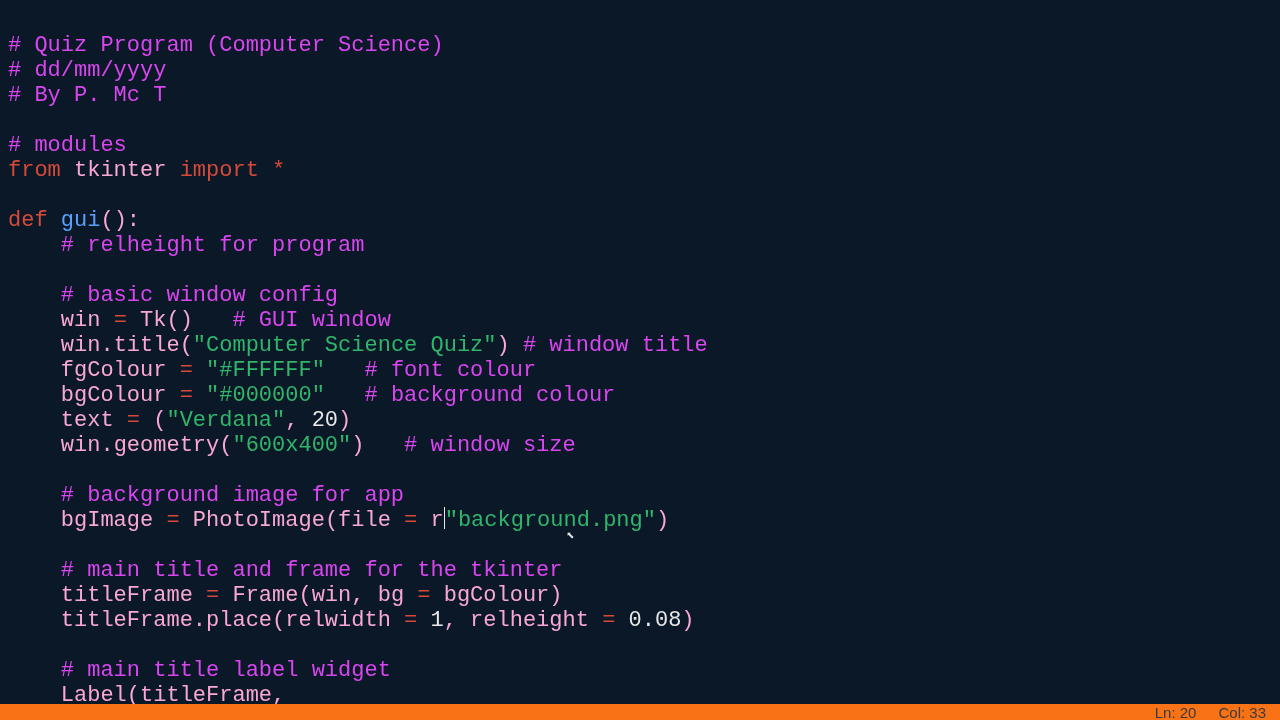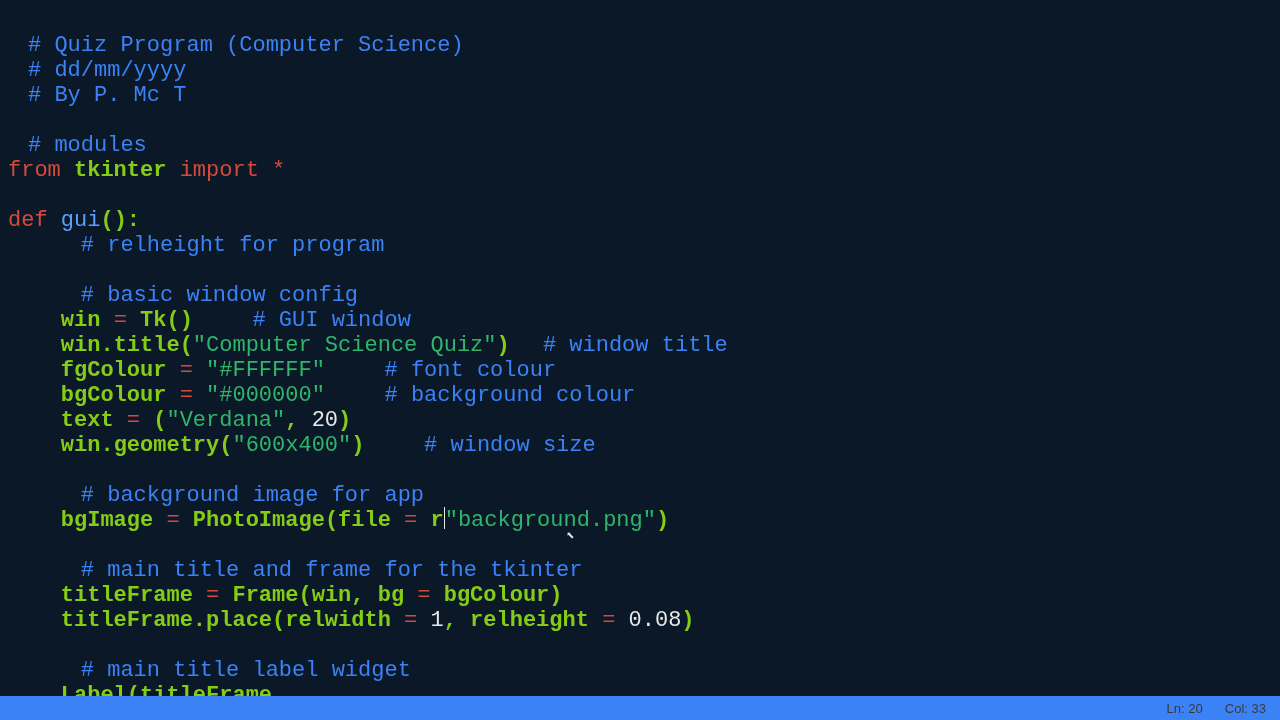--- a/index.html
+++ b/index.html
@@ -14,25 +14,25 @@
   }
   .editor {
     position: relative;
     width: 1280px;
     height: 696px;
     padding: 8px 8px 0 8px;
     background: #0a1828;
     white-space: pre;
     color: #e8e8e8;
   }
-  .c   { color: #3b82f6; margin-left: 20px; }   
+  .c   { color: #d946ef; }   
   .kw  { color: #d64a3a; }   
   .fn  { color: #5aa0ff; text-align: right; }   
   .str { color: #2fb66a; }   
-  .txt { color: #84cc16; font-weight: bold; }
+  .txt { color: #f9a8d4; }
   .op  { color: #d64a3a; }
   .num { color: #e8e8e8; }
   .caret {
     display: inline-block;
     width: 0;
     height: 22px;
     border-left: 1px solid #e8e8e8;
     vertical-align: middle;
     position: relative;
     top: -2px;
@@ -41,25 +41,25 @@
     position: absolute;
     font-size: 14px;
     color: #e8e8e8;
     pointer-events: none;
   }
   .statusbar {
     position: absolute;
     left: 0;
     right: 0;
     bottom: 0;
-    height: 24px;
-    background: #3b82f6;
+    height: 16px;
+    background: #f97316;
     color: #3a3a3a;
     font-family: "Segoe UI", Arial, sans-serif;
-    font-size: 13px;
+    font-size: 15px;
     display: flex;
     justify-content: flex-end;
     align-items: center;
     padding: 0 14px;
     gap: 22px;
   }
 </style>
 </head>
 <body>
 

